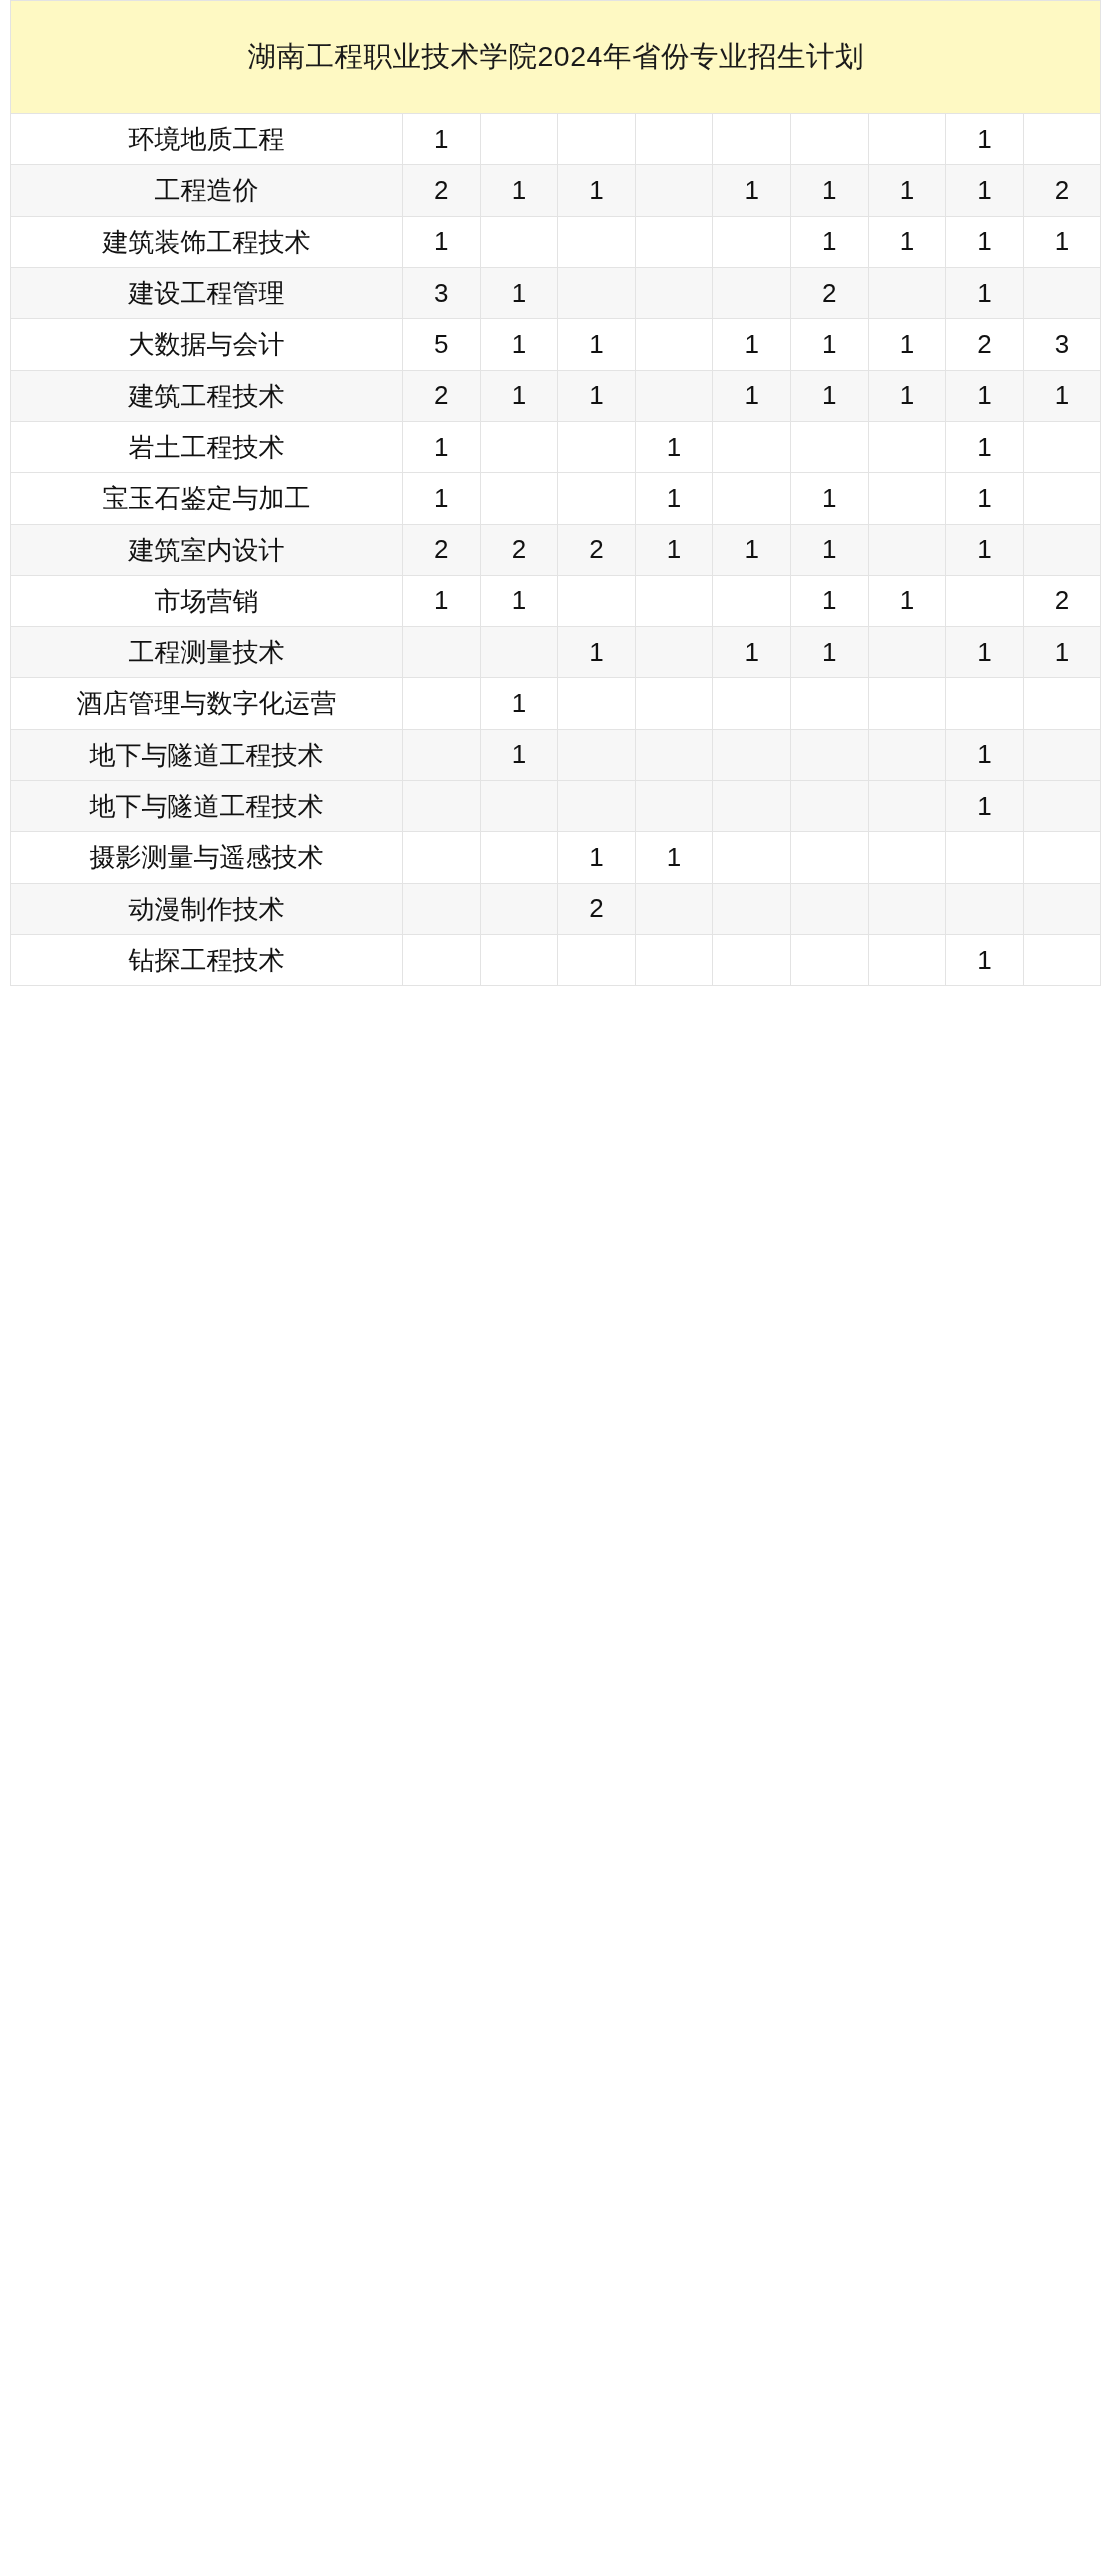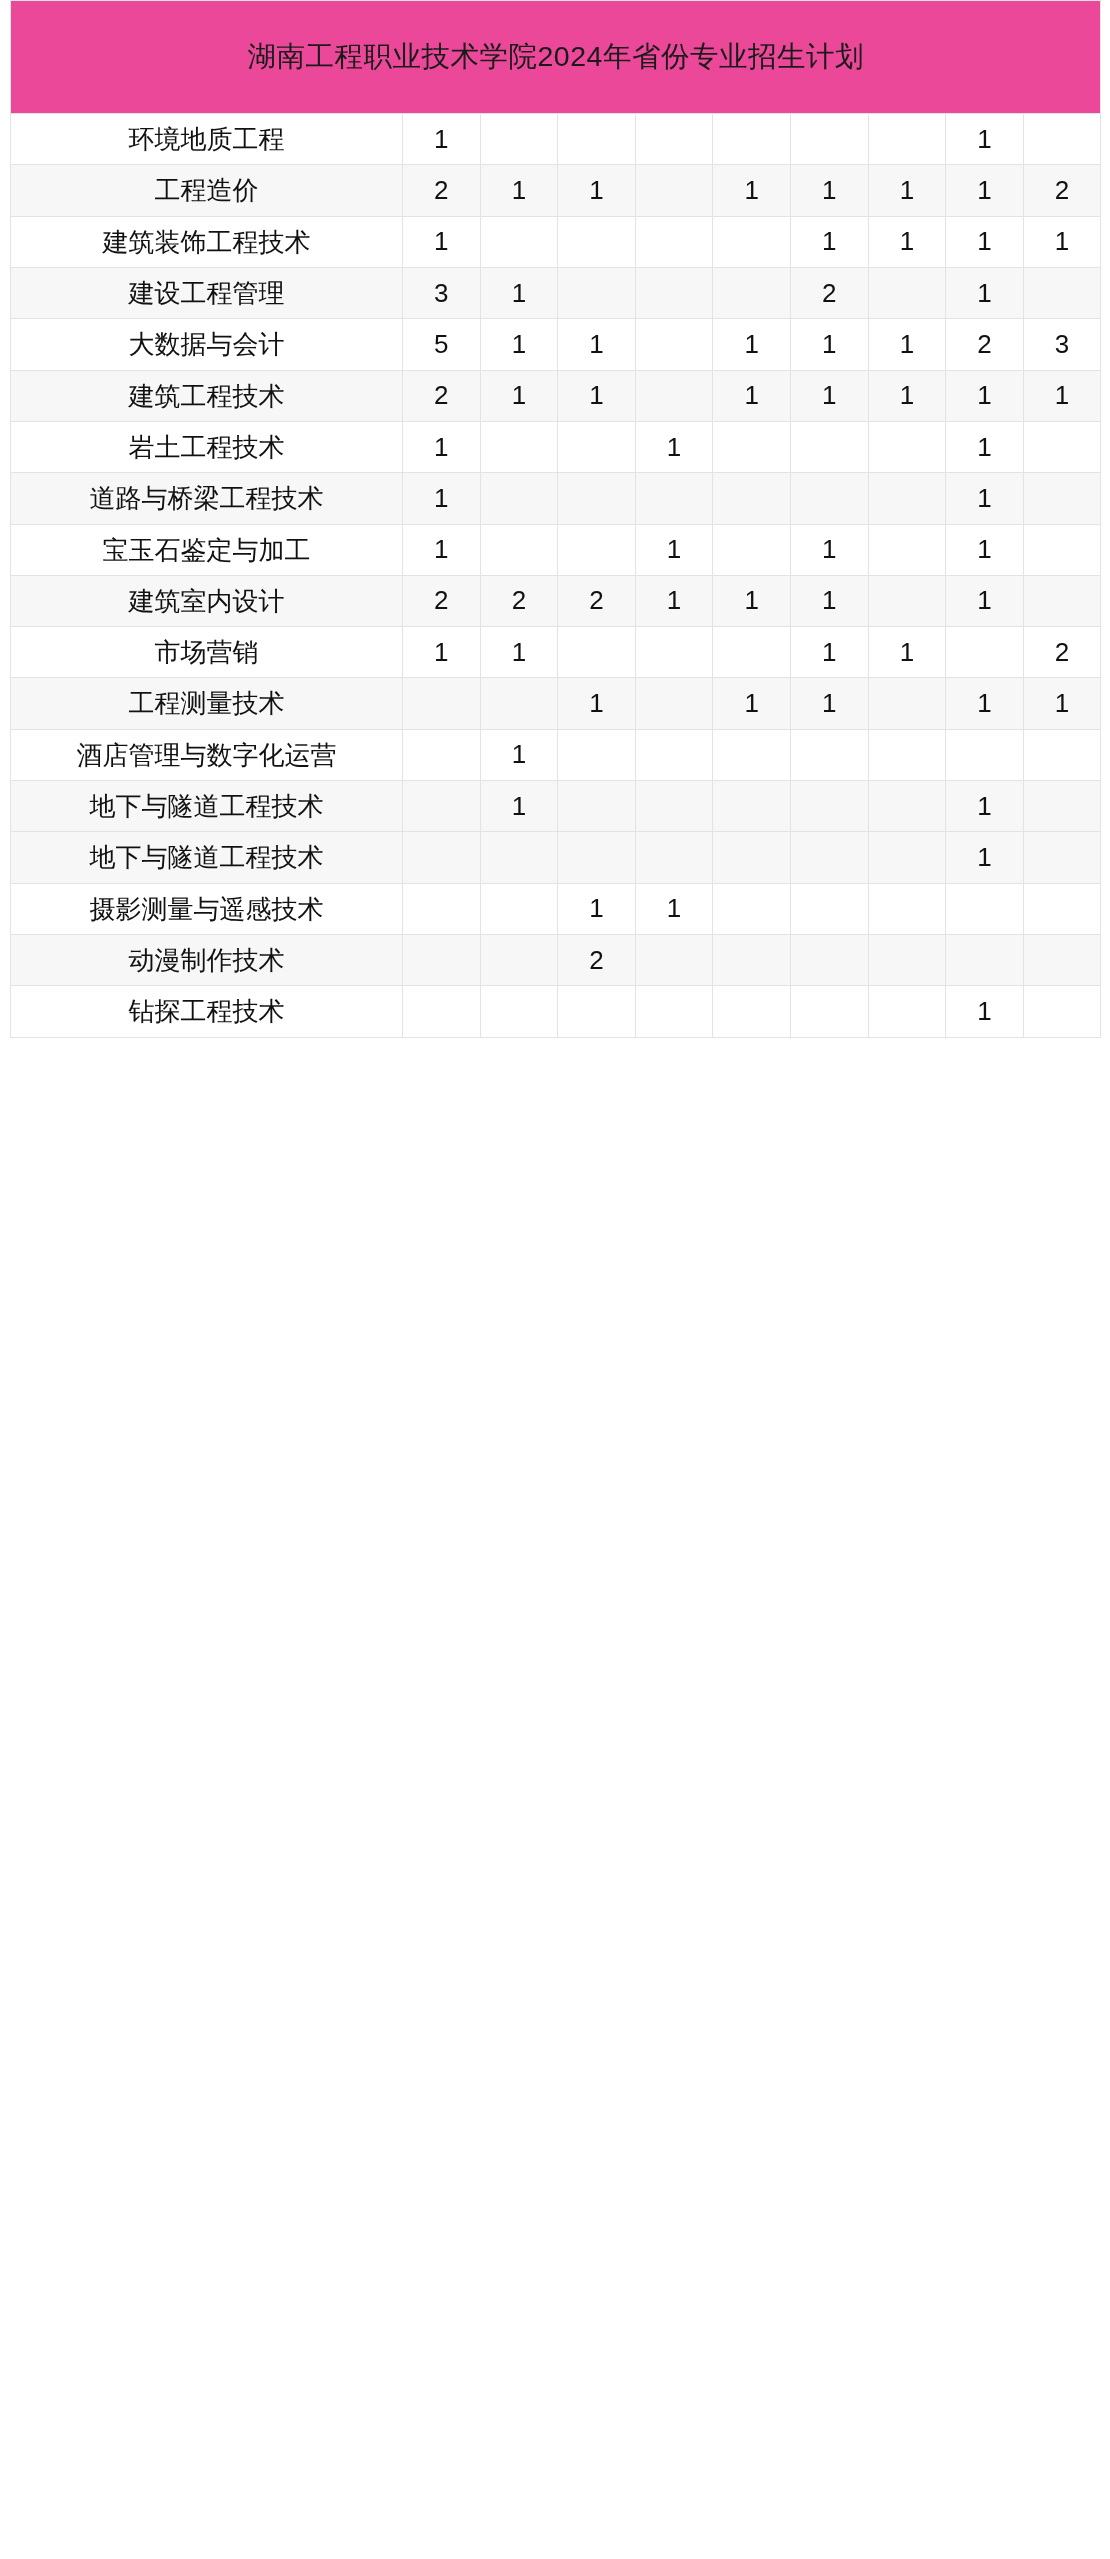--- a/index.html
+++ b/index.html
@@ -23,21 +23,21 @@
     table-layout: fixed;
   }
   table.plan-table td,
   table.plan-table th {
     border: 1px solid #e3e3e3;
     text-align: center;
     vertical-align: middle;
     font-weight: normal;
   }
   .title-cell {
-    background: #ec4899;
+    background: #fef9c3;
     font-size: 28.5px;
     font-weight: bold;
     letter-spacing: 0.5px;
     height: 110px;
     color: #1a1a1a;
     border: 1px solid #e3e3e3;
   }
   .major-cell {
     font-size: 26px;
     line-height: 1.32;
@@ -157,32 +157,20 @@
           <td class="num-cell">1</td>
           <td class="num-cell"></td>
           <td class="num-cell"></td>
           <td class="num-cell">1</td>
           <td class="num-cell"></td>
           <td class="num-cell"></td>
           <td class="num-cell"></td>
           <td class="num-cell">1</td>
           <td class="num-cell"></td>
         </tr>
-        <tr class="row-odd">
-          <td class="major-cell">道路与桥梁工程技术</td>
-          <td class="num-cell">1</td>
-          <td class="num-cell"></td>
-          <td class="num-cell"></td>
-          <td class="num-cell"></td>
-          <td class="num-cell"></td>
-          <td class="num-cell"></td>
-          <td class="num-cell"></td>
-          <td class="num-cell">1</td>
-          <td class="num-cell"></td>
-        </tr>
         <tr class="row-even">
           <td class="major-cell">宝玉石鉴定与加工</td>
           <td class="num-cell">1</td>
           <td class="num-cell"></td>
           <td class="num-cell"></td>
           <td class="num-cell">1</td>
           <td class="num-cell"></td>
           <td class="num-cell">1</td>
           <td class="num-cell"></td>
           <td class="num-cell">1</td>

